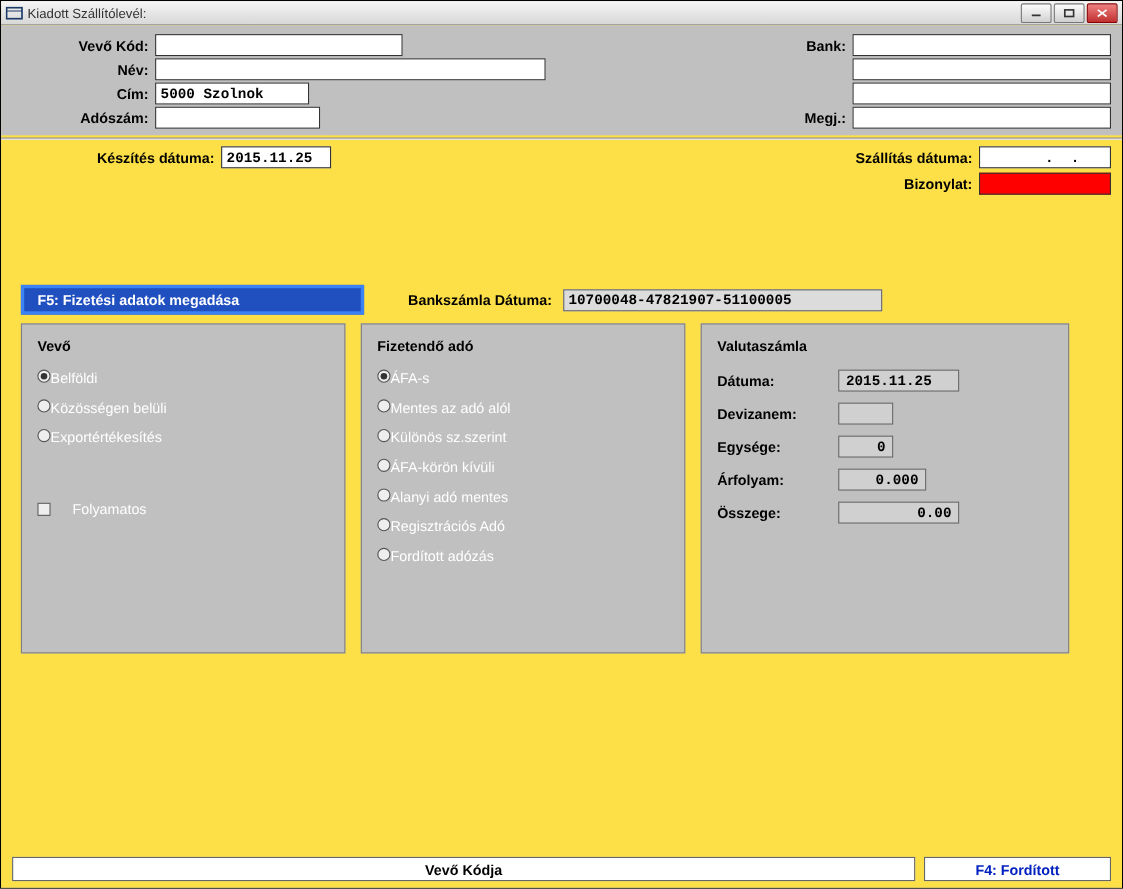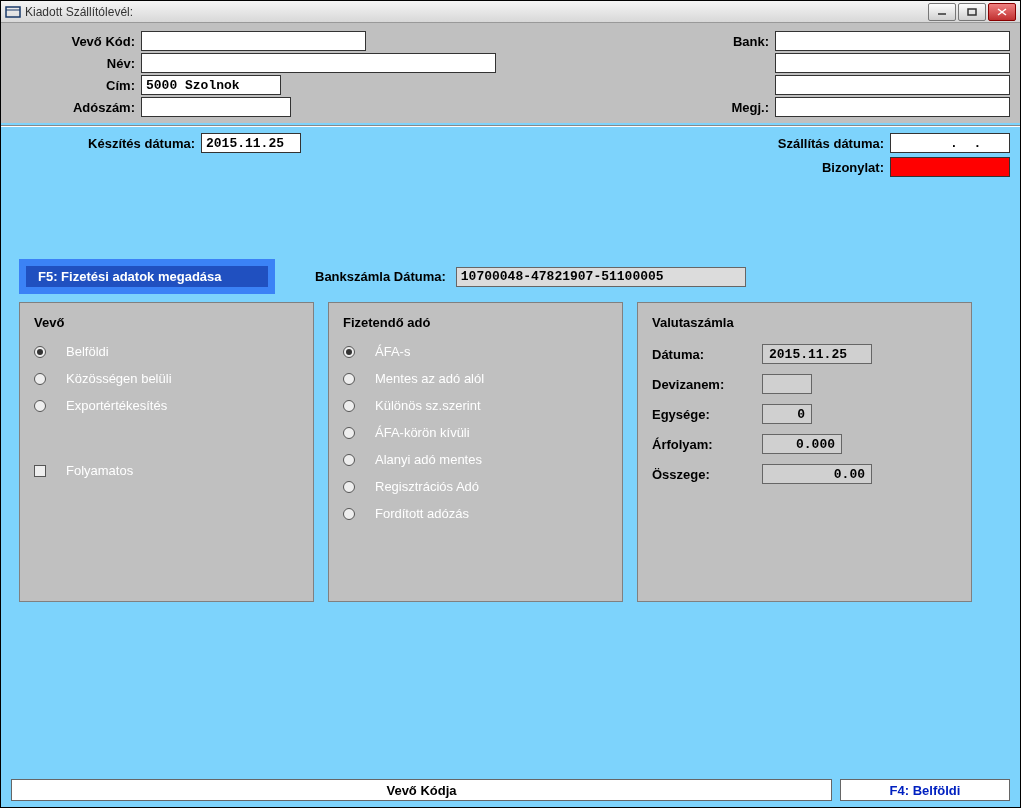--- a/index.html
+++ b/index.html
@@ -41,21 +41,21 @@
   border: 1px solid #777;
   border-radius: 2px;
   background: linear-gradient(#fdfdfd, #d0d0d0);
   display: flex; align-items: center; justify-content: center;
   font-size: 10px;
   cursor: pointer;
 }
 .win-btn.close { background: linear-gradient(#f08080, #c03030); color: #fff; border-color: #800; }
 .win-btn svg { width: 12px; height: 10px; }
 
-.content { flex: 1; background: #7dd3fc; position: relative; }
+.content { flex: 1; background: #fde047; position: relative; }
 
 .form-top {
   padding: 8px 10px 4px 10px;
   background: #c0c0c0;
 }
 .form-row { display: flex; margin-bottom: 2px; }
 .form-col { display: flex; align-items: center; }
 .label {
   text-align: right;
   font-weight: bold;
@@ -88,43 +88,43 @@
   align-items: center;
   gap: 40px;
   margin-bottom: 8px;
 }
 .tab-button {
   background: #2050c0;
   color: #fff;
   font-weight: bold;
   font-size: 13px;
   padding: 3px 12px;
-  border: 7px solid #3b82f6;
+  border: 3px solid #3b82f6;
   cursor: pointer;
-  width: 256px;
+  width: 312px;
   text-align: left;
 }
 .bank-account { display: flex; align-items: center; gap: 4px; }
 .bank-account .label { font-weight: bold; font-size: 13px; }
 .bank-account .input {
   width: 290px; background: #dcdcdc; border: 1px solid #666;
   font-family: 'Courier New', monospace; font-weight: bold;
   padding: 0 4px;
 }
 
 .panels { display: flex; gap: 14px; }
 .panel {
   border: 1px solid #808080;
   background: #c0c0c0;
   padding: 12px 14px;
   height: 300px;
 }
 .panel-title { font-weight: bold; font-size: 13px; margin-bottom: 14px; }
 .radio-row {
-  display: flex; align-items: center; gap: 20px;
+  display: flex; gap: 0;
   margin-bottom: 12px;
   color: #fff;
   font-size: 13px;
 }
 .radio-dot {
   width: 12px; height: 12px; border-radius: 50%;
   border: 1px solid #555; background: #eee;
   display: inline-flex; align-items: center; justify-content: center;
 }
 .radio-dot.sel::after {
@@ -352,17 +352,17 @@
             <span class="clabel">Összege:</span>
             <input class="cinput" value="0.00" style="">
           </div>
         </div>
 
       </div>
     </div>
 
     <div class="footer">
       <div class="footer-btn wide">Vevő Kódja</div>
-      <div class="footer-btn right">F4: Belföldi</div>
+      <div class="footer-btn right">F4: Fordított</div>
     </div>
 
   </div>
 </div>
 
 </body></html>

